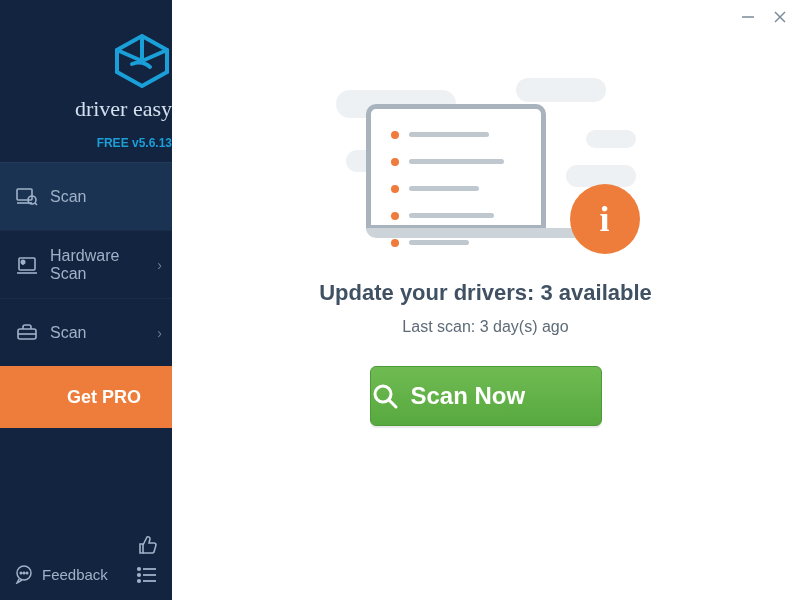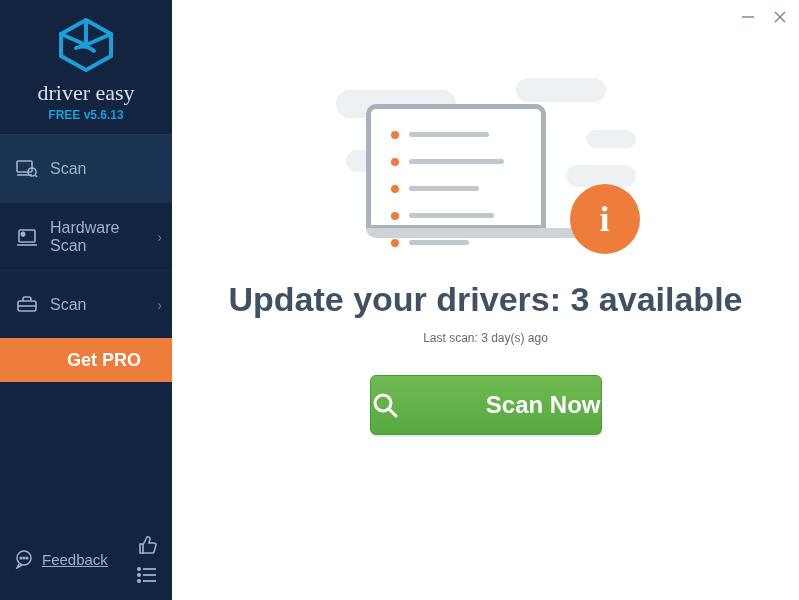--- a/index.html
+++ b/index.html
@@ -1,50 +1,50 @@
 <!DOCTYPE html>
 <html><head>
 <meta charset="utf-8">
 <style>
 * { margin: 0; padding: 0; box-sizing: border-box; font-family: -apple-system, BlinkMacSystemFont, "Segoe UI", Arial, sans-serif; }
 body { width: 799px; height: 600px; overflow: hidden; background: #fff; }
 .app { display: flex; width: 100%; height: 100%; }
 .sidebar { width: 172px; background: #12243f; display: flex; flex-direction: column; color: #9eb2c9; }
-.logo-area { padding: 18px 0 12px; text-align: center; }
+.logo-area { padding: 34px 0 12px; text-align: right; }
 .logo-cube { display:inline-block; }
 .brand-name { font-family: "Comic Sans MS", cursive; font-size: 22px; color: #d4e0ee; margin-top:4px;}
-.brand-version { font-size: 12px; color: #1a9fd9; margin-top: 2px; font-weight:600;}
+.brand-version { font-size: 12px; color: #1a9fd9; margin-top: 14px; font-weight:600;}
 .nav { display: flex; flex-direction: column; }
 .nav-item { display:flex; align-items:center; height: 68px; padding: 0 16px; font-size: 16px; cursor: pointer; border-top: 1px solid rgba(255,255,255,0.04); position:relative;}
 .nav-item.active { background: #1b3352; }
 .nav-item .icon { width: 22px; height: 22px; margin-right: 12px; display:flex; align-items:center; justify-content:center; }
 .nav-item .chev { position:absolute; right:10px; font-size:14px; color:#6b7f98;}
-.get-pro { background: #ee7c3a; color: #fff; text-align: center; height: 44px; display:flex; align-items:center; justify-content:center; font-size: 18px; font-weight: 600; cursor:pointer;padding-left:36px;}
-.sidebar-footer { margin-top: auto; display:flex; padding: 10px 14px 16px; gap: 25px; text-decoration: underline; }
+.get-pro { background: #ee7c3a; color: #fff; text-align: center; height: 62px; display:flex; align-items:center; justify-content:center; font-size: 18px; font-weight: 600; cursor:pointer;padding-left:36px;}
+.sidebar-footer { margin-top: auto; display:flex; align-items:flex-end; padding: 10px 14px 16px; gap: 25px; }
 .feedback { display:flex; align-items:center; font-size:15px; gap:8px; cursor:pointer;}
 .footer-icons { margin-left:auto; display:flex; flex-direction:column; gap:10px; align-items:center;}
 .footer-icons > span { cursor:pointer; }
 
 .main { flex:1; position:relative; background:#fff; }
 .window-controls { position:absolute; top:10px; right:12px; display:flex; gap:18px; }
 .window-controls span { cursor:pointer; color:#7a8a9a; font-size:16px; }
 .stage { display:flex; flex-direction:column; align-items:center; padding-top:70px;}
 .illus { position:relative; width:300px; height:180px; }
 .cloud { position:absolute; background:#eef1f3; border-radius:40px;}
 .laptop { position:absolute; left:50%; transform:translateX(-50%); bottom:10px; }
 .laptop-screen { width:180px; height:126px; border:5px solid #a8b3bd; border-radius:10px 10px 0 0; background:#fff; padding:16px 20px; position:relative;}
 .laptop-base { width:240px; height:10px; background:#ccd3d9; border-radius:0 0 10px 10px; margin:0 auto; position:relative; top:-2px;}
 .lines .dot { width:8px; height:8px; background:#ef7b3c; border-radius:50%; display:inline-block; margin-right:10px; vertical-align:middle;}
 .lines .bar { display:inline-block; height:5px; background:#bfc7cf; border-radius:3px; vertical-align:middle;}
 .lines .row { margin-bottom:9px; white-space:nowrap;}
 .info-badge { position:absolute; right:-4px; bottom:-4px; width:70px; height:70px; background:#ee7c3a; border-radius:50%; display:flex; align-items:center; justify-content:center;}
 .info-badge span { font-family: Georgia, serif; color:#fff; font-size:36px; font-weight:bold;}
-.headline { margin-top:30px; font-size:34px; font-weight:700; color:#405164;}
-.subline { margin-top:12px; font-size:12px; color:#5e6b77;}
-.scan-btn { margin-top:30px; width:232px; height:60px; background:linear-gradient(#6fbb52,#57a93f); border:1px solid #4c9a37; border-radius:6px; color:#fff; font-size:24px; font-weight:600; display:flex; align-items:center; justify-content:space-between; gap:12px; cursor:pointer; box-shadow:0 2px 0 rgba(0,0,0,0.08);}
+.headline { margin-top:30px; font-size:22px; font-weight:700; color:#405164;}
+.subline { margin-top:12px; font-size:16px; color:#5e6b77;}
+.scan-btn { margin-top:30px; width:232px; height:60px; background:linear-gradient(#6fbb52,#57a93f); border:1px solid #4c9a37; border-radius:6px; color:#fff; font-size:24px; font-weight:600; display:flex; align-items:center; justify-content:flex-start; gap:12px; cursor:pointer; box-shadow:0 2px 0 rgba(0,0,0,0.08);}
 .scan-btn .mag { display:inline-flex;}
 svg { display:block; }
 </style>
 </head>
 <body>
 
 <div class="app">
   <aside class="sidebar">
     <div class="logo-area">
       <span class="logo-cube">

